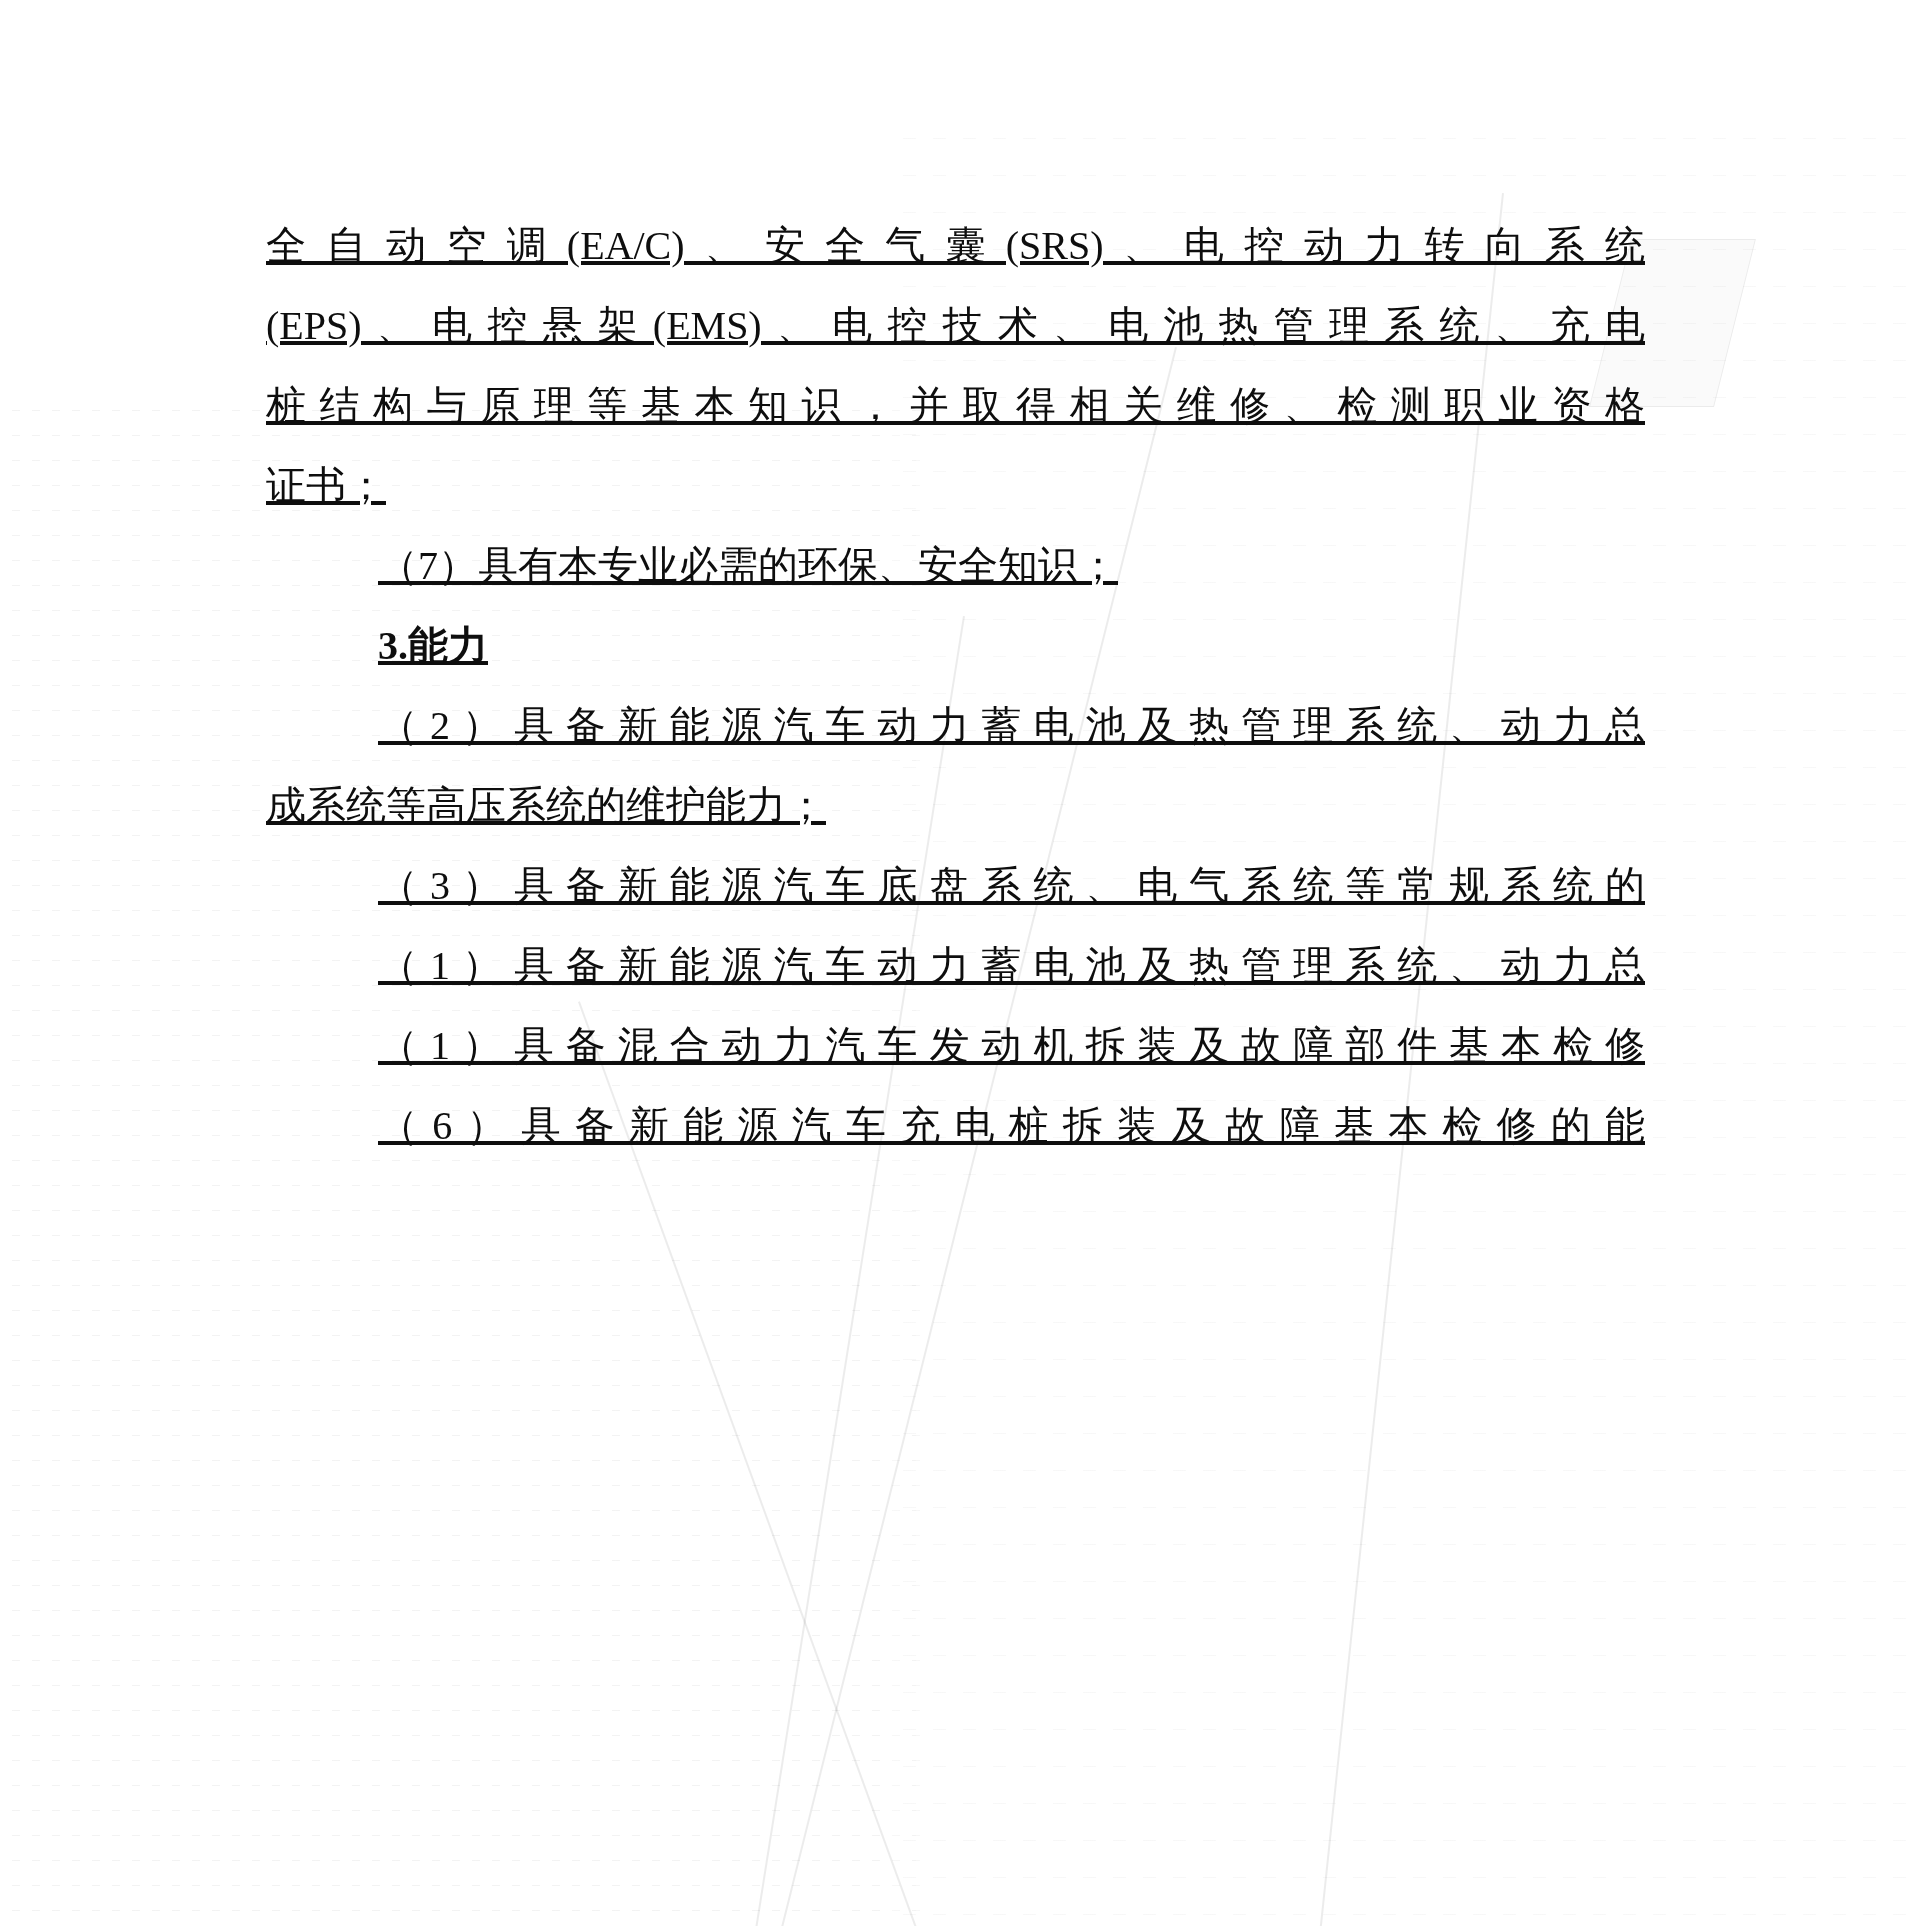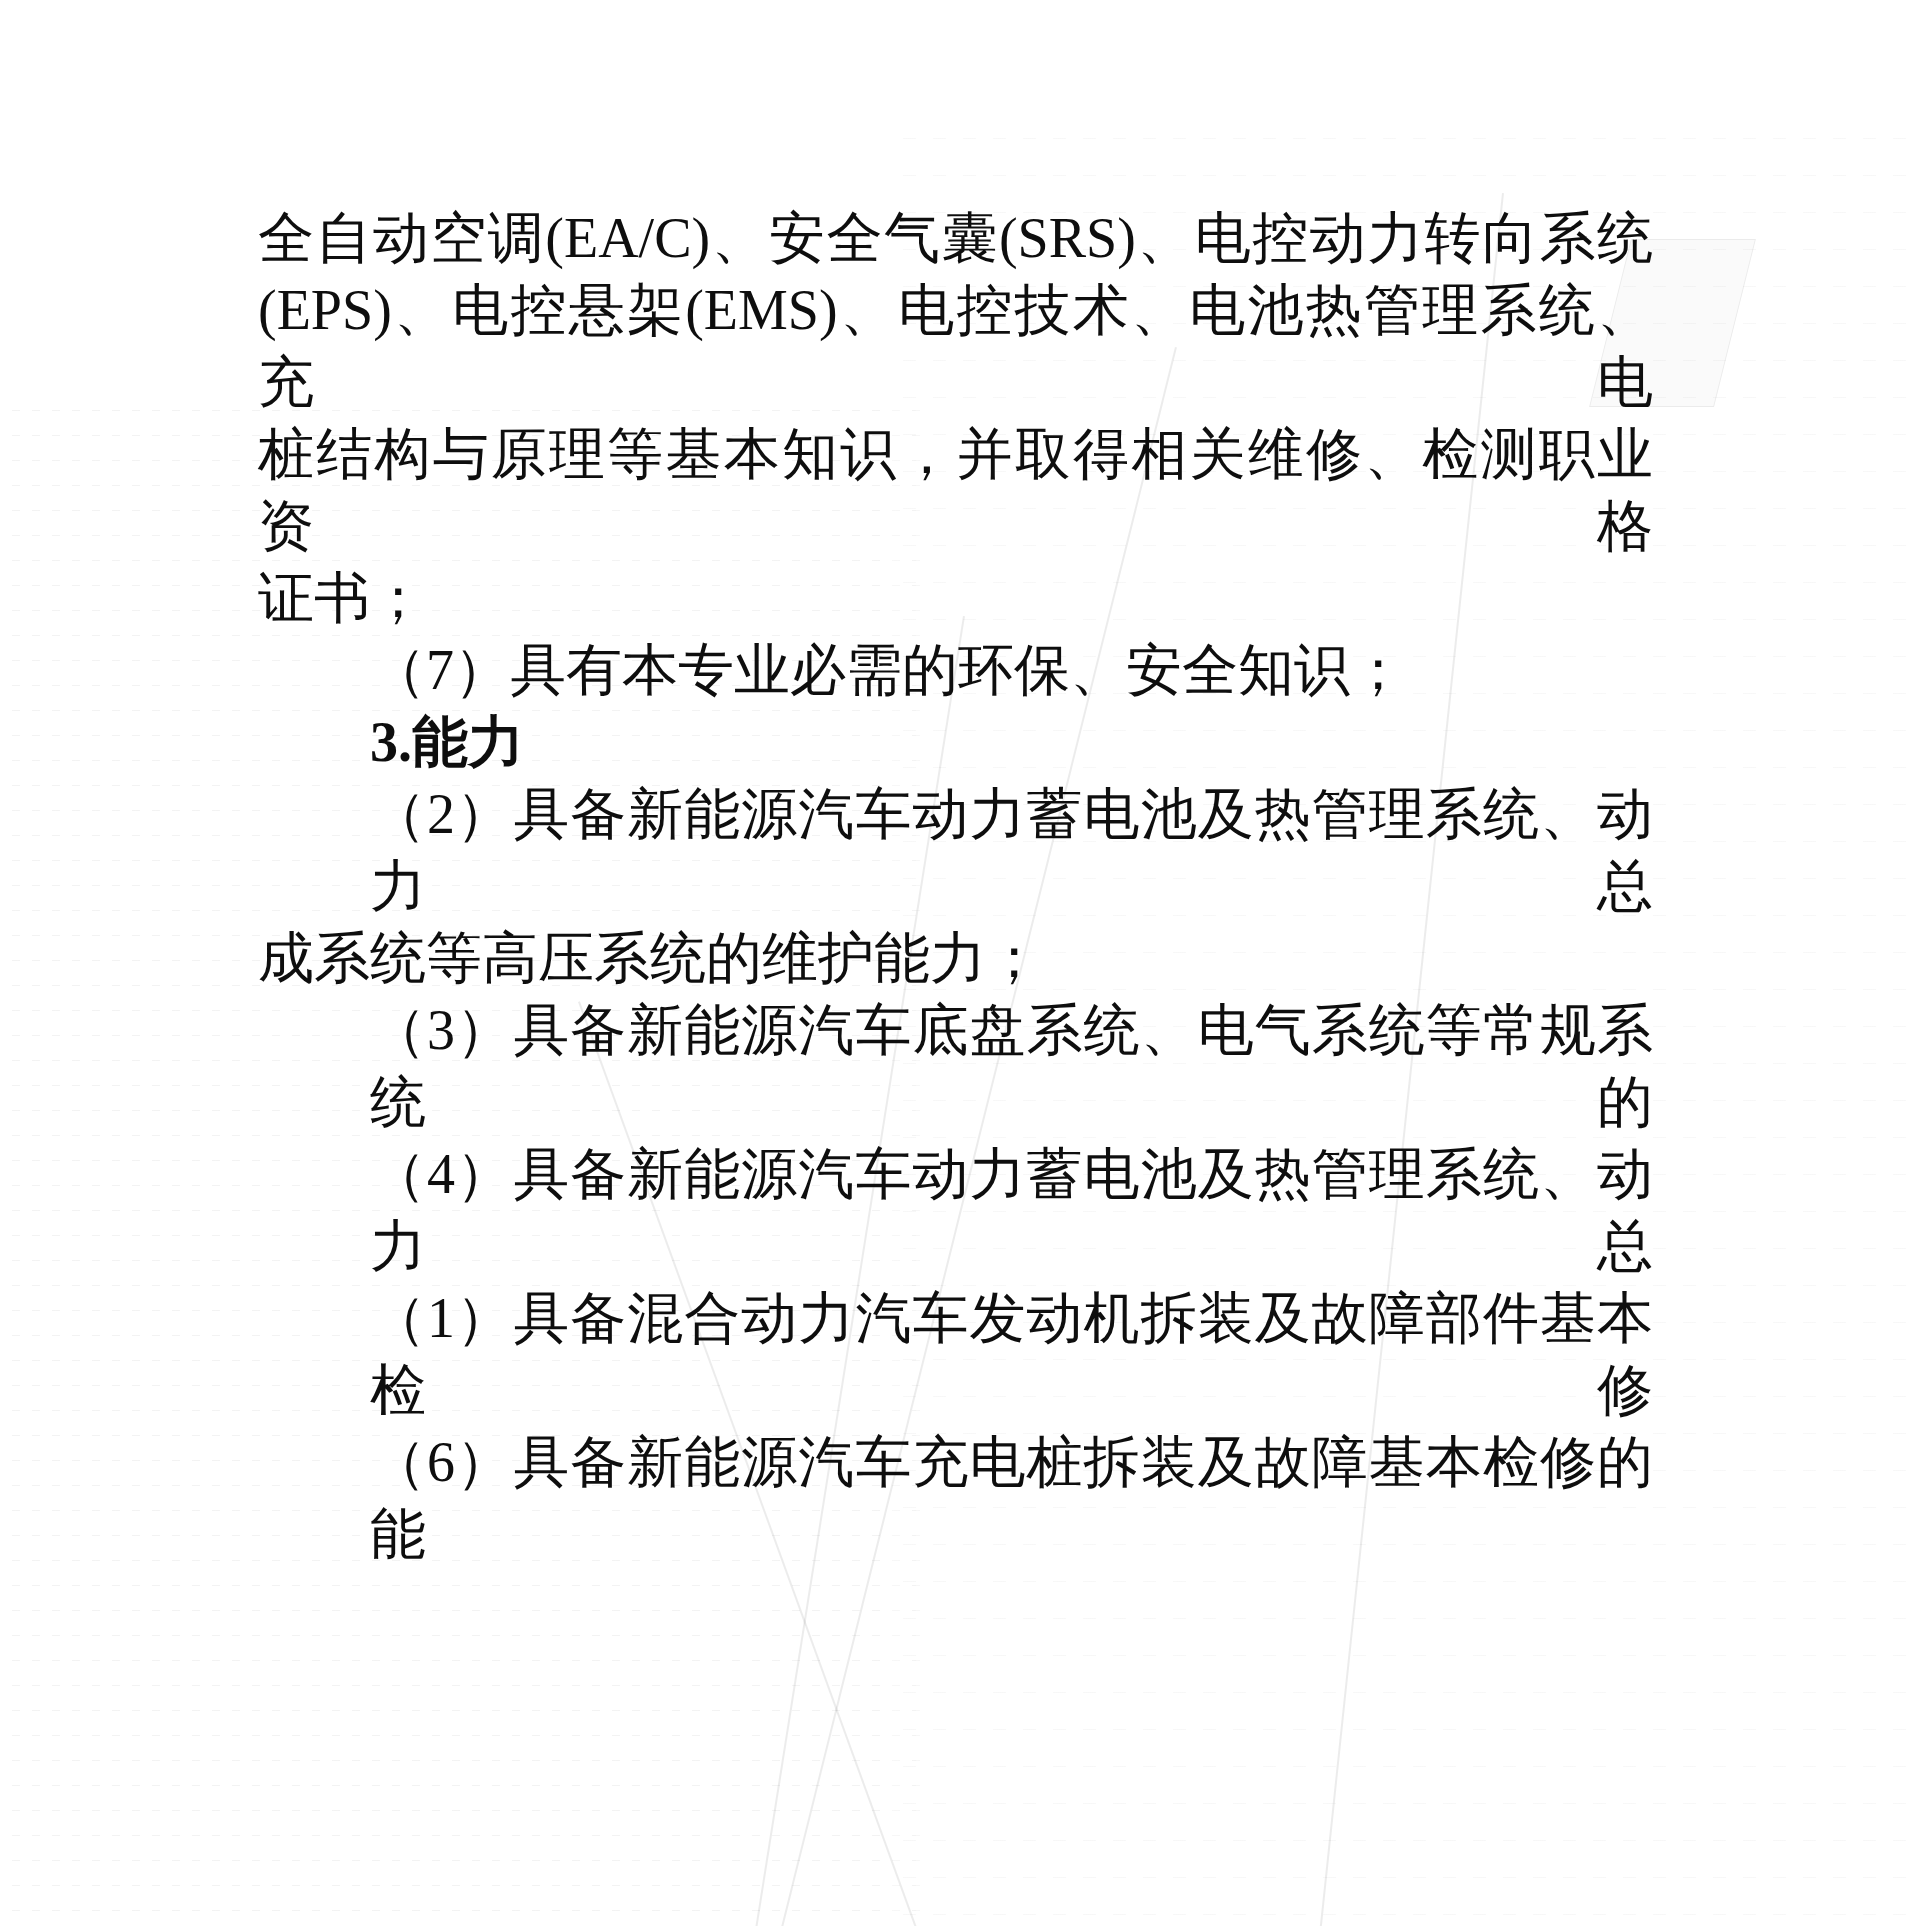--- a/index.html
+++ b/index.html
@@ -35,24 +35,25 @@
   .blotch {
     left: 1610px; top: 239px; width: 123px; height: 166px;
     border: 1.2px solid rgba(0,0,0,0.06);
     background: rgba(0,0,0,0.02);
     transform: skewX(-14deg);
   }
 
   
   .textblock { position: absolute; left: 258px; top: 202px; width: 1395px; z-index: 1; }
   .line {
-    margin: 0;
-    font-size: 56px;
+    margin: 8px;
+    font-size: 40px;
     line-height: 72px;
     text-align: left;
+    text-decoration: underline;
   }
   .indent { padding-left: 112px; }
   .full { text-align: justify; text-align-last: justify; }
   .bold { font-weight: 700; }
 </style>
 </head>
 <body>
 
 <div class="page">
 
@@ -67,20 +68,20 @@
   <div class="textblock">
     <p class="line full">全自动空调(EA/C)、安全气囊(SRS)、电控动力转向系统</p>
     <p class="line full">(EPS)、电控悬架(EMS)、电控技术、电池热管理系统、充电</p>
     <p class="line full">桩结构与原理等基本知识，并取得相关维修、检测职业资格</p>
     <p class="line">证书；</p>
     <p class="line indent">（7）具有本专业必需的环保、安全知识；</p>
     <p class="line indent bold">3.能力</p>
     <p class="line indent full">（2）具备新能源汽车动力蓄电池及热管理系统、动力总</p>
     <p class="line">成系统等高压系统的维护能力；</p>
     <p class="line indent full">（3）具备新能源汽车底盘系统、电气系统等常规系统的</p>
-    <p class="line indent full">（4）具备新能源汽车动力蓄电池及热管理系统、动力总</p>
+    <p class="line indent full">（1）具备新能源汽车动力蓄电池及热管理系统、动力总</p>
     <p class="line indent full">（1）具备混合动力汽车发动机拆装及故障部件基本检修</p>
     <p class="line indent full">（6）具备新能源汽车充电桩拆装及故障基本检修的能</p>
 
   </div>
 
 </div>
 
 
 </body></html>

